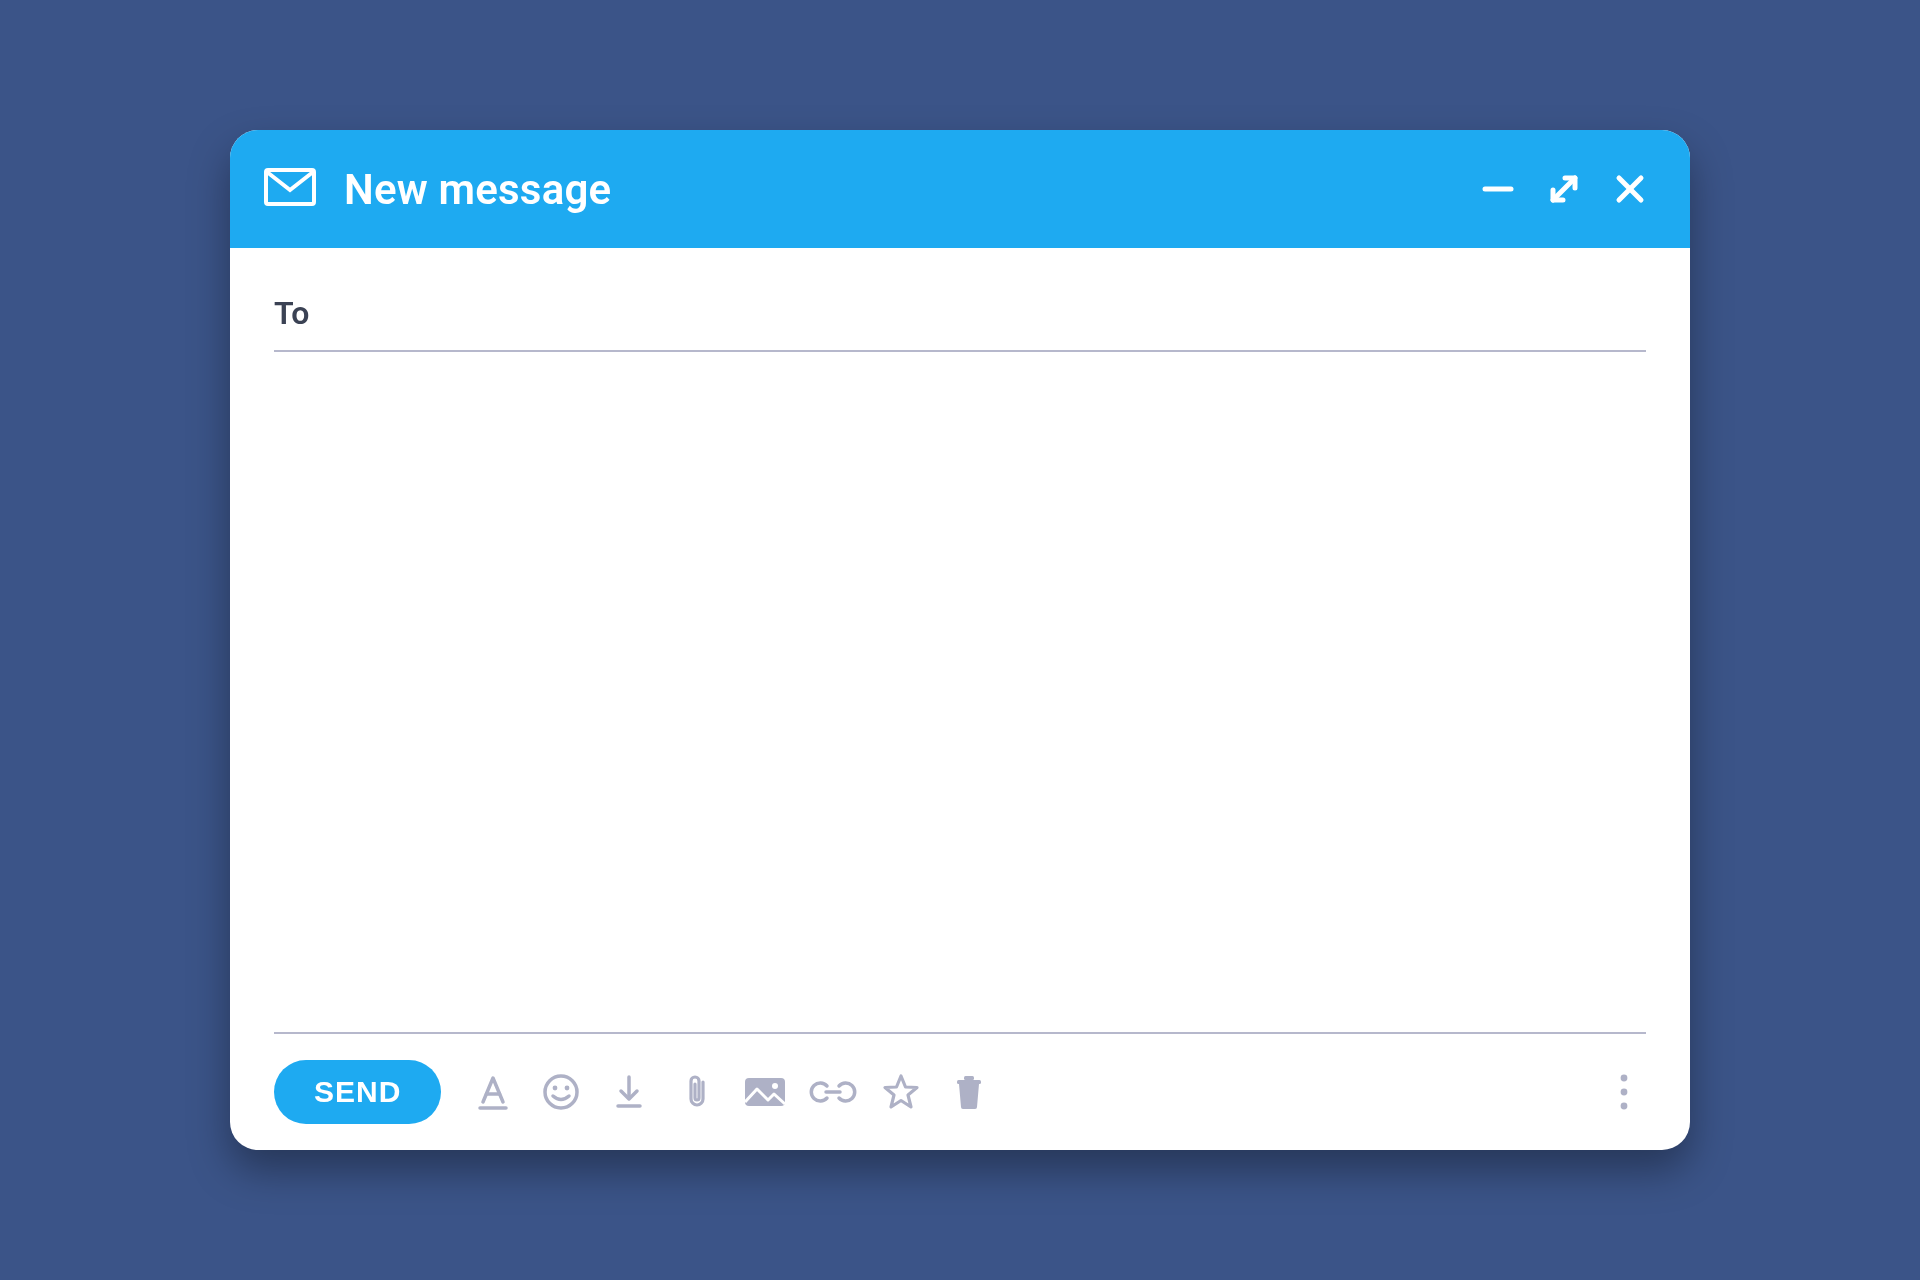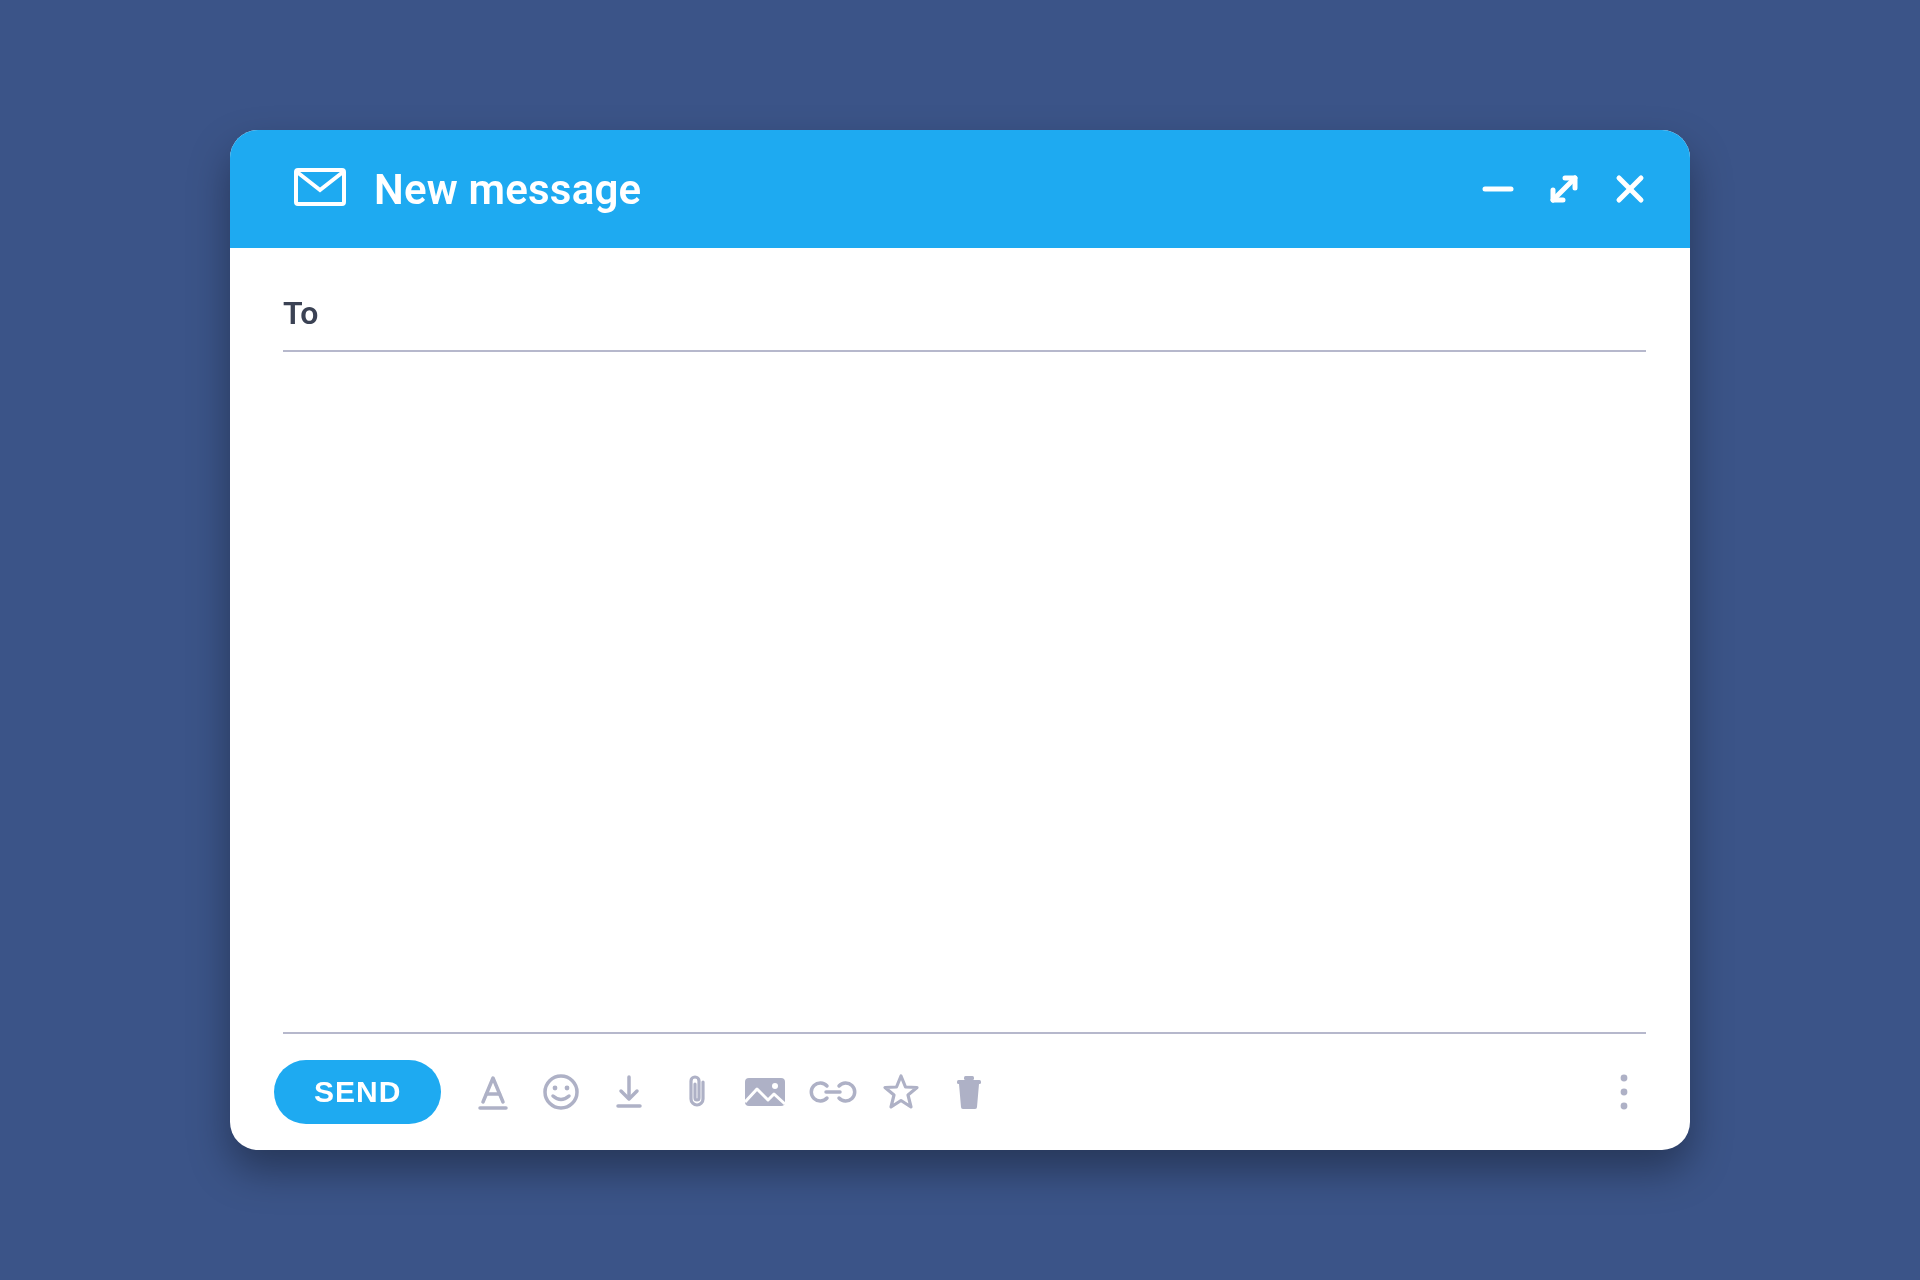--- a/index.html
+++ b/index.html
@@ -22,21 +22,21 @@
     display: flex;
     flex-direction: column;
     overflow: hidden;
     position: relative;
   }
   .titlebar {
     background: #1eaaf1;
     height: 118px;
     display: flex;
     align-items: center;
-    padding: 0 40px 0 64px;
+    padding: 0 40px 0 34px;
     color: #ffffff;
   }
   .titlebar .envelope {
     flex: 0 0 auto;
     margin-right: 28px;
   }
   .titlebar .title {
     font-size: 42px;
     font-weight: 600;
     letter-spacing: 0.2px;
@@ -50,21 +50,20 @@
   .titlebar .win-controls .ctrl {
     width: 40px; height: 40px;
     display: flex; align-items: center; justify-content: center;
     cursor: pointer;
   }
   .body {
     flex: 1;
     display: flex;
     flex-direction: column;
     padding: 28px 44px 0 44px;
-    margin-left: 9px;
   }
   .field-row {
     display: flex;
     align-items: center;
     height: 76px;
     border-bottom: 2px solid #b6b8cc;
   }
   .field-row .label {
     font-size: 32px;
     font-weight: 600;

